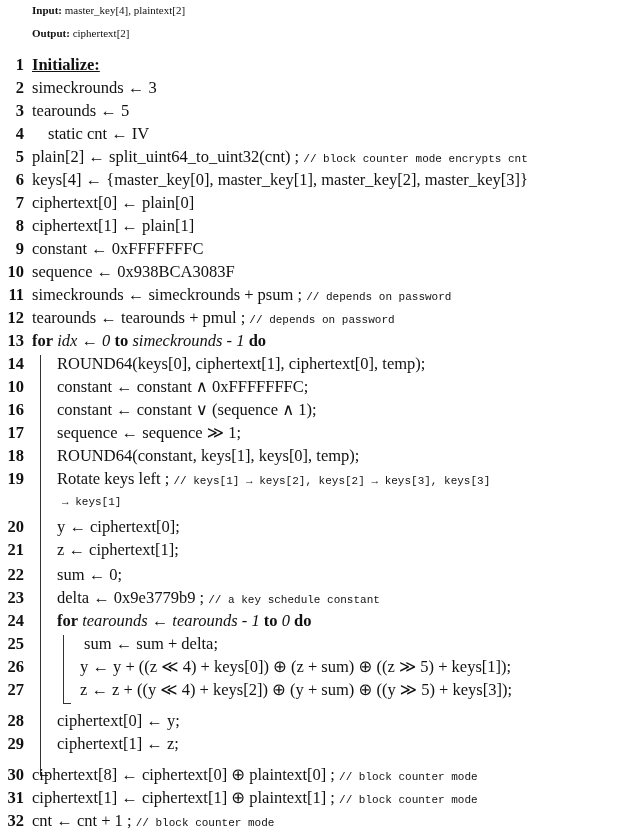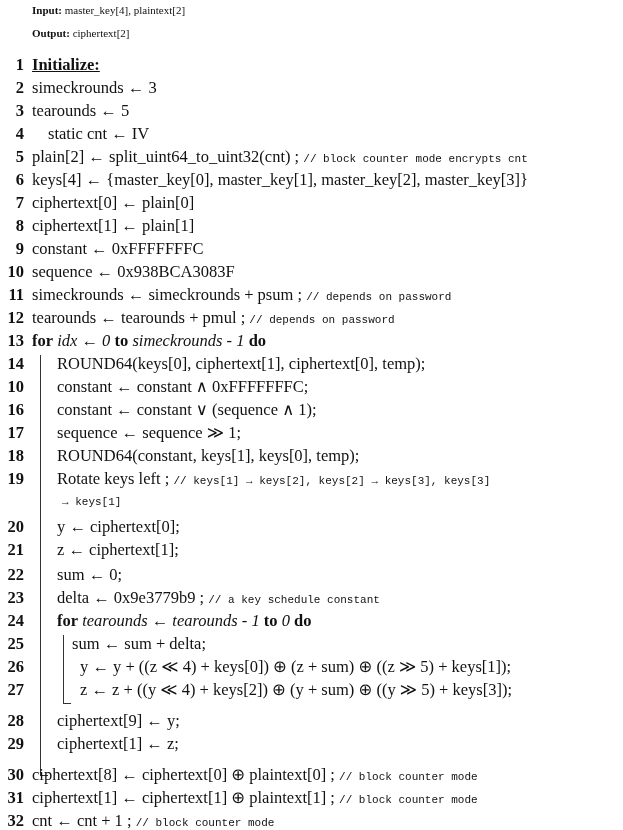--- a/index.html
+++ b/index.html
@@ -192,36 +192,36 @@
       <span class="it">0</span>
       <span class="kw">do</span>
     </span>
   </div>
 
   <div class="vbar" style="left:63px; top:635px; height:68px;"></div>
   <div class="hbar" style="left:63px; top:703px; width:8px;"></div>
 
   <div class="line" style="top:633px;">
     <span class="ln">25</span>
-    <span class="code" style="left:72px;">sum ← sum + delta;</span>
+    <span class="code" style="left:84px;">sum ← sum + delta;</span>
   </div>
 
   <div class="line" style="top:656px;">
     <span class="ln">26</span>
     <span class="code" style="left:80px;">y ← y + ((z ≪ 4) + keys[0]) ⊕ (z + sum) ⊕ ((z ≫ 5) + keys[1]);</span>
   </div>
 
   <div class="line" style="top:679px;">
     <span class="ln">27</span>
     <span class="code" style="left:80px;">z ← z + ((y ≪ 4) + keys[2]) ⊕ (y + sum) ⊕ ((y ≫ 5) + keys[3]);</span>
   </div>
 
   <div class="line" style="top:710px;">
     <span class="ln">28</span>
-    <span class="code" style="left:57px;">ciphertext[9] ← y;</span>
+    <span class="code" style="left:57px;">ciphertext[0] ← y;</span>
   </div>
 
   <div class="line" style="top:733px;">
     <span class="ln">29</span>
     <span class="code" style="left:57px;">ciphertext[1] ← z;</span>
   </div>
 
   <div class="line" style="top:764px;">
     <span class="ln">30</span>
     <span class="code" style="left:32px;">

